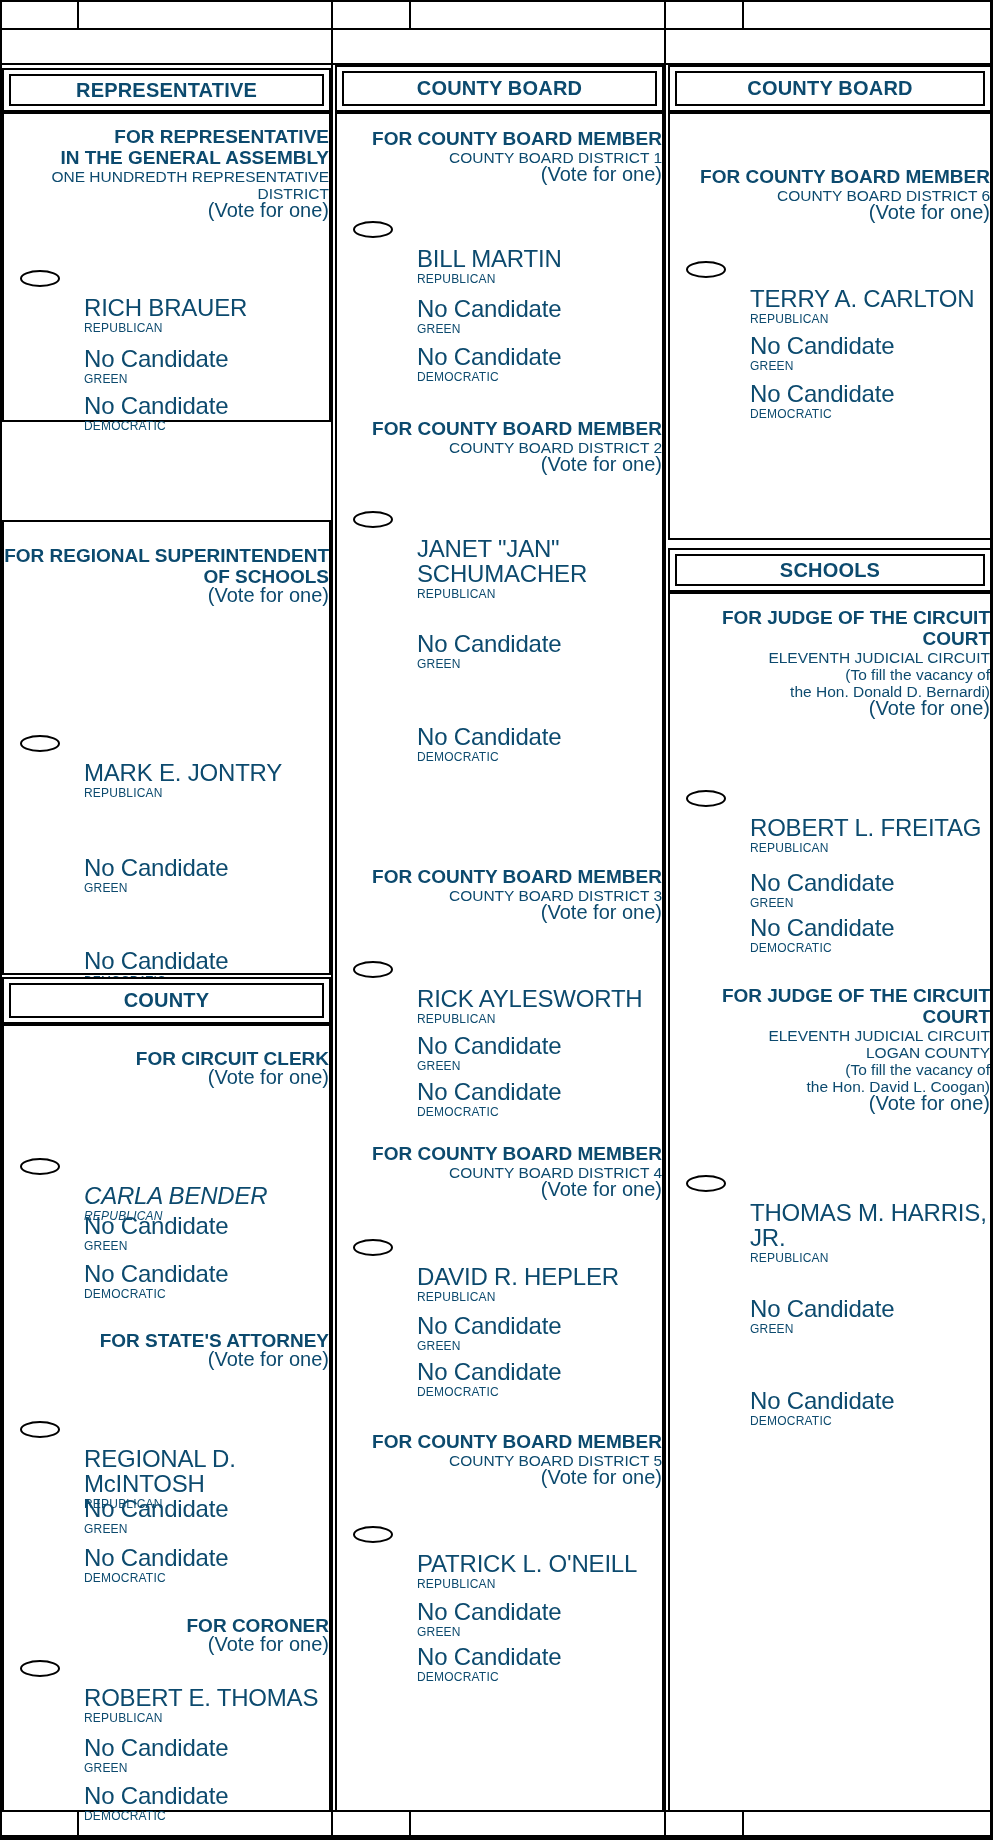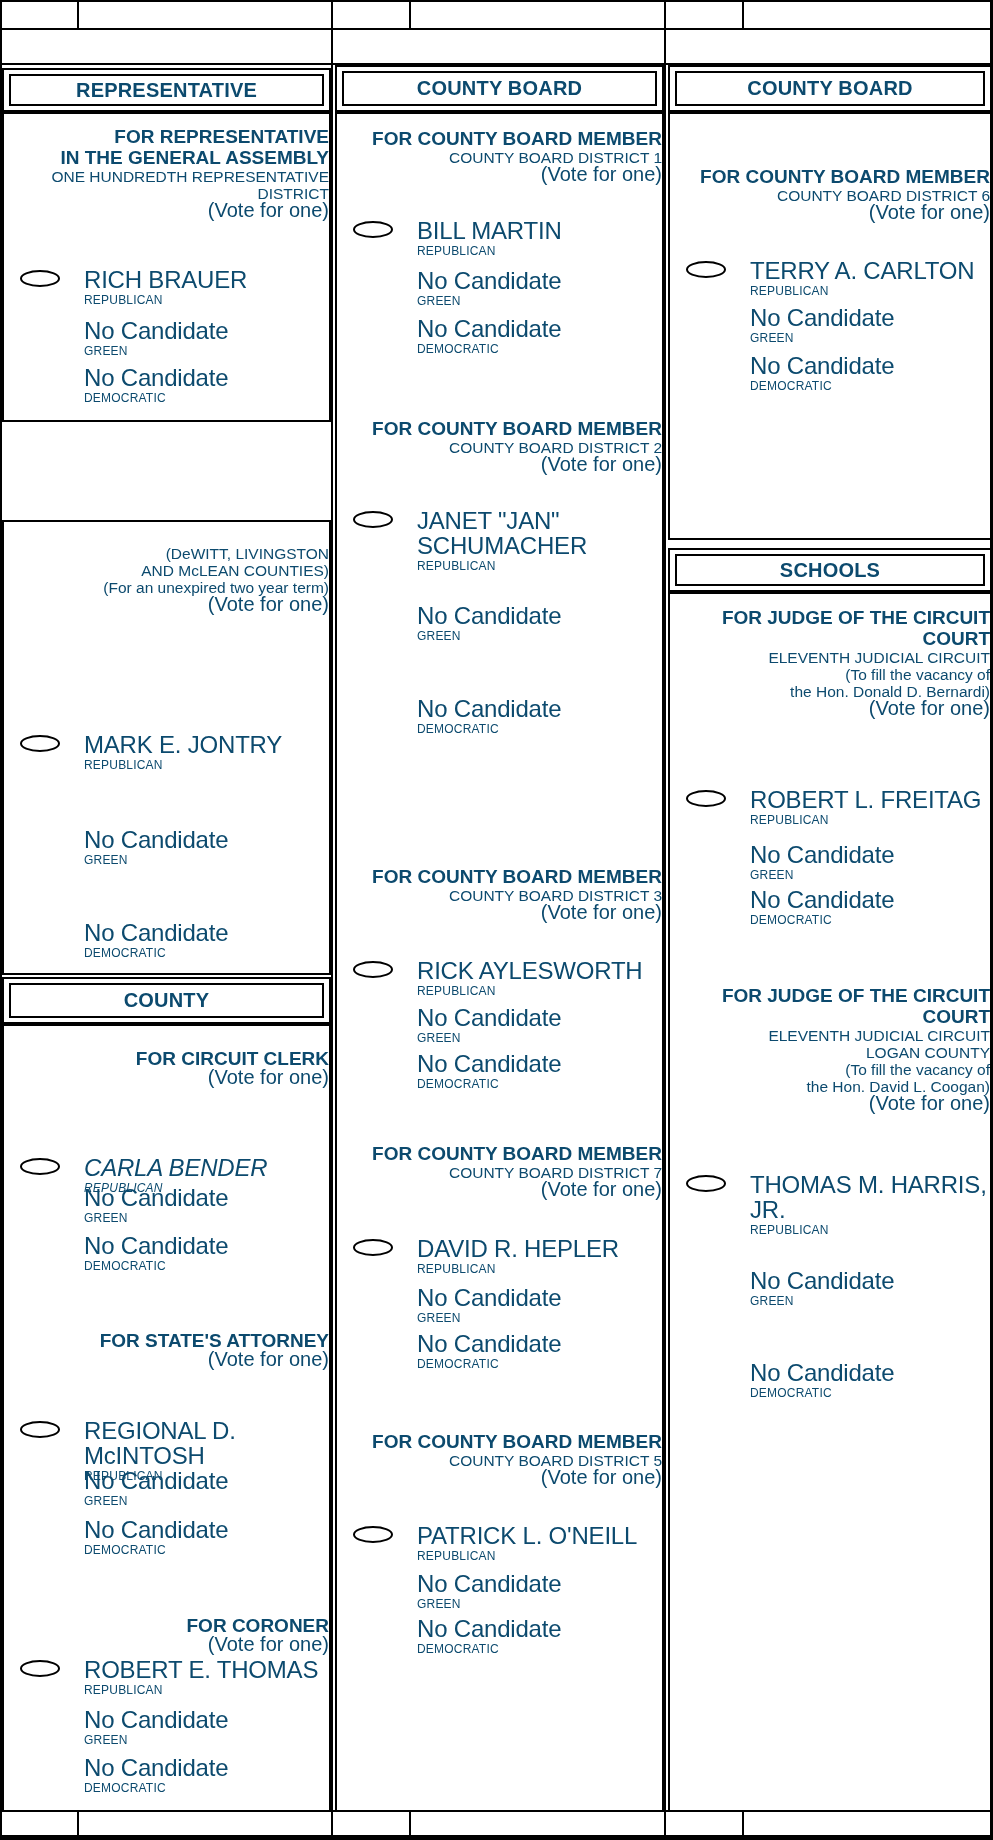--- a/index.html
+++ b/index.html
@@ -11,21 +11,21 @@
   .cbox{position:absolute;border:2px solid #000;background:#fff;box-sizing:border-box;}
   .hdrbox{position:absolute;border:2px solid #000;background:#fff;box-sizing:border-box;padding:4px 5px;}
   .hdrbox .inner{border:2px solid #000;height:100%;box-sizing:border-box;display:flex;align-items:center;justify-content:center;}
   .hdr-title{font-weight:700;font-size:20px;line-height:23px;white-space:pre-line;text-align:center;letter-spacing:0.2px;}
   .race-head{position:absolute;left:0;right:0;text-align:right;}
   .race-title{font-weight:700;font-size:19px;line-height:21px;white-space:pre-line;}
   .race-sub{font-size:15.5px;line-height:17px;white-space:pre-line;}
   .race-instr{font-size:20px;line-height:17px;}
   .cand{position:absolute;left:0;right:2px;}
   .oval{position:absolute;left:16px;top:3px;width:40px;height:17px;border:2px solid #000;border-radius:50%;box-sizing:border-box;background:#fff;}
-  .cand-name{margin-left:80px;font-size:24px;line-height:25px;white-space:pre-line;letter-spacing:-0.2px;}
+  .cand-name{margin-left:80px;font-size:24px;line-height:25px;white-space:pre-line;letter-spacing:-0.2px;margin-top:28px;}
   .cand-party{margin-left:80px;font-size:12px;line-height:13px;margin-top:2px;letter-spacing:0.2px;}
 </style>
 </head>
 <body>
 
 <div class="page">
 
   <div class="line" style="left:329px;top:0;width:2px;height:1834px;"></div>
   <div class="line" style="left:662px;top:0;width:2px;height:1834px;"></div>
   <div class="line" style="left:0;top:26px;width:988px;height:2px;"></div>
@@ -64,23 +64,22 @@
     </div>
     <div class="cand" style="top:251px;">
       <div class="cand-name">No Candidate</div>
       <div class="cand-party">DEMOCRATIC</div>
     </div>
   </div>
 
 
   <div class="cbox" style="left:0;top:518px;width:329px;height:455px;">
     <div class="race-head" style="top:23px;">
-      <div class="race-sub">(DeWITT, LIVINGSTON
-AND McLEAN COUNTIES)
-(For an unexpired two year term)</div>
+      <div class="race-title">FOR REGIONAL SUPERINTENDENT
+OF SCHOOLS</div>
       <div class="race-instr">(Vote for one)</div>
     </div>
     <div class="cand" style="top:210px;">
       <span class="oval"></span>
       <div class="cand-name">MARK E. JONTRY</div>
       <div class="cand-party">REPUBLICAN</div>
     </div>
     <div class="cand" style="top:305px;">
       <div class="cand-name">No Candidate</div>
       <div class="cand-party">GREEN</div>
@@ -213,21 +212,21 @@
       <div class="cand-name">No Candidate</div>
       <div class="cand-party">GREEN</div>
     </div>
     <div class="cand" style="top:937px;">
       <div class="cand-name">No Candidate</div>
       <div class="cand-party">DEMOCRATIC</div>
     </div>
 
     <div class="race-head" style="top:1029px;">
       <div class="race-title">FOR COUNTY BOARD MEMBER</div>
-      <div class="race-sub">COUNTY BOARD DISTRICT 7</div>
+      <div class="race-sub">COUNTY BOARD DISTRICT 4</div>
       <div class="race-instr">(Vote for one)</div>
     </div>
     <div class="cand" style="top:1122px;">
       <span class="oval"></span>
       <div class="cand-name">DAVID R. HEPLER</div>
       <div class="cand-party">REPUBLICAN</div>
     </div>
     <div class="cand" style="top:1171px;">
       <div class="cand-name">No Candidate</div>
       <div class="cand-party">GREEN</div>

